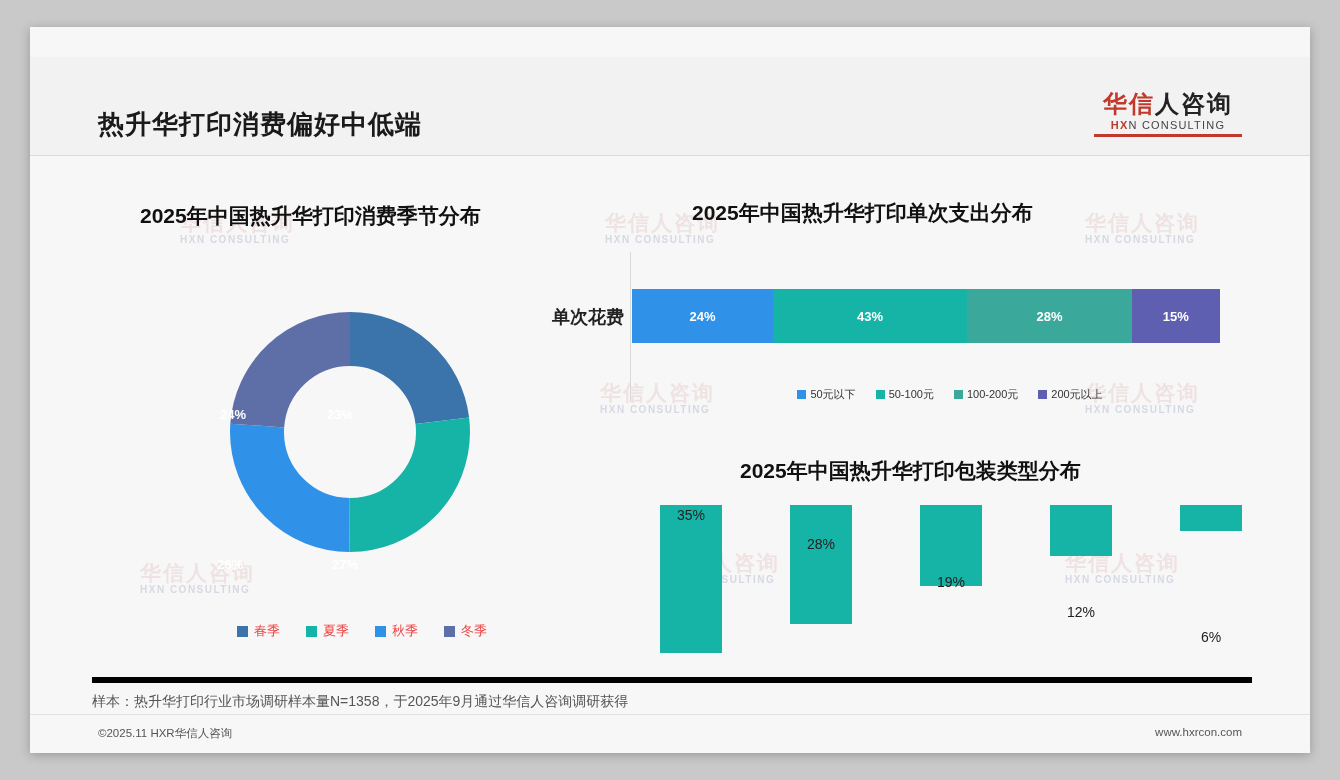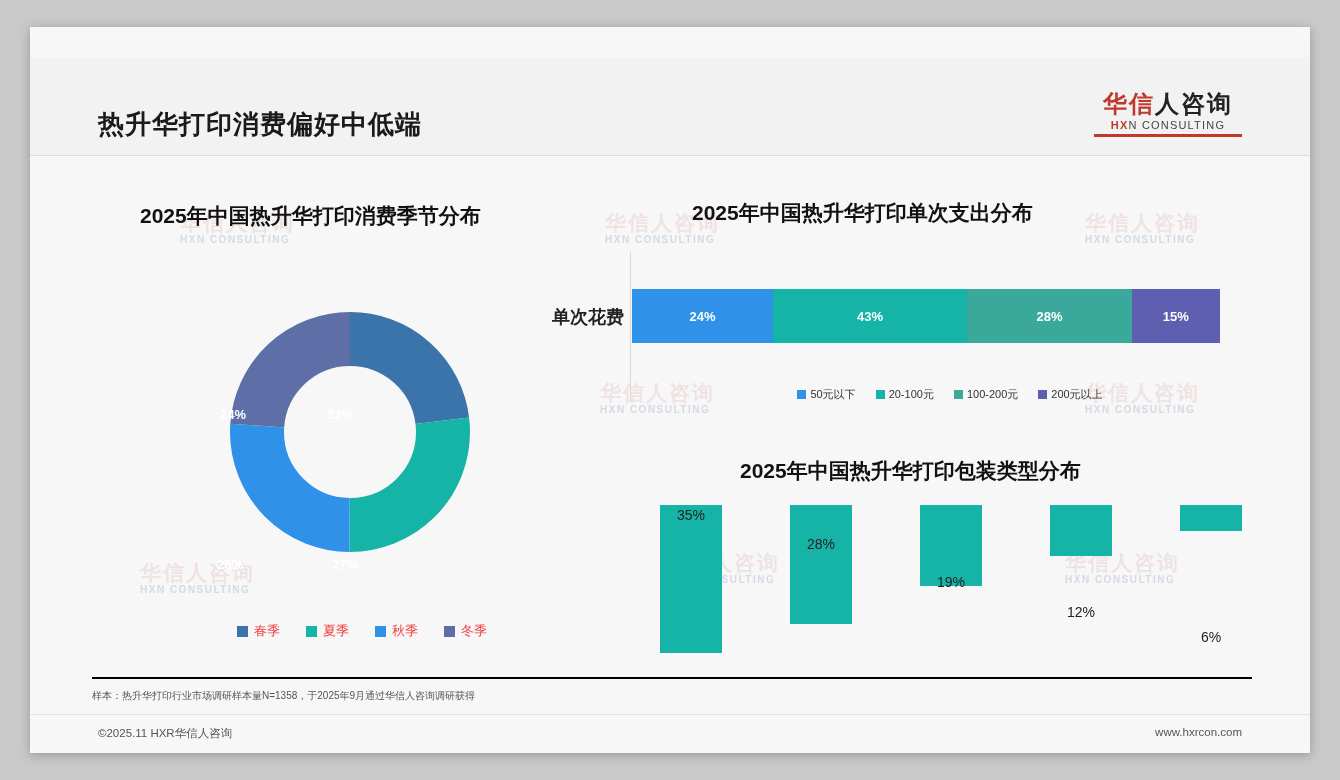--- a/index.html
+++ b/index.html
@@ -87,22 +87,22 @@
   #col-plot{position:absolute;left:18px;top:70px;width:670px;height:170px;}
   #col-baseline{position:absolute;left:0;top:240px;width:670px;height:1px;background:#d5d5d5;}
   .colwrap{position:absolute;bottom:0;width:62px;}
   .col{width:62px;background:#16b3a7;}
   .colval{
     position:absolute;width:62px;text-align:center;font-size:14px;color:#222;
   }
   
   #note{
     position:absolute;left:62px;top:650px;width:1160px;
-    border-top:2px solid #000000;padding-top:10px;
-    font-size:10px;color:#555;
+    border-top:6px solid #000000;padding-top:10px;
+    font-size:14px;color:#555;
   }
   #footer{
     position:absolute;left:0;bottom:0;width:1280px;height:38px;
     border-top:1px solid #e2e2e2;background:#f7f7f7;
   }
   #footer .left{position:absolute;left:68px;top:11px;font-size:11.5px;color:#555;}
   #footer .right{position:absolute;right:68px;top:11px;font-size:11.5px;color:#555;}
 </style>
 </head>
 <body>
@@ -202,21 +202,21 @@
       <div style="width:28%;background:#3aa99b">28%</div>
       <div style="width:15%;background:#5e5fb0">15%</div>
     </div>
     <div id="stack-legend">
       <span class="lg2">
           <i class="sw" style="background:#2f91e8"></i>
           <span>50元以下</span>
         </span>
       <span class="lg2">
           <i class="sw" style="background:#16b3a7"></i>
-          <span>20-100元</span>
+          <span>50-100元</span>
         </span>
       <span class="lg2">
           <i class="sw" style="background:#3aa99b"></i>
           <span>100-200元</span>
         </span>
       <span class="lg2">
           <i class="sw" style="background:#5e5fb0"></i>
           <span>200元以上</span>
         </span>
     </div>

